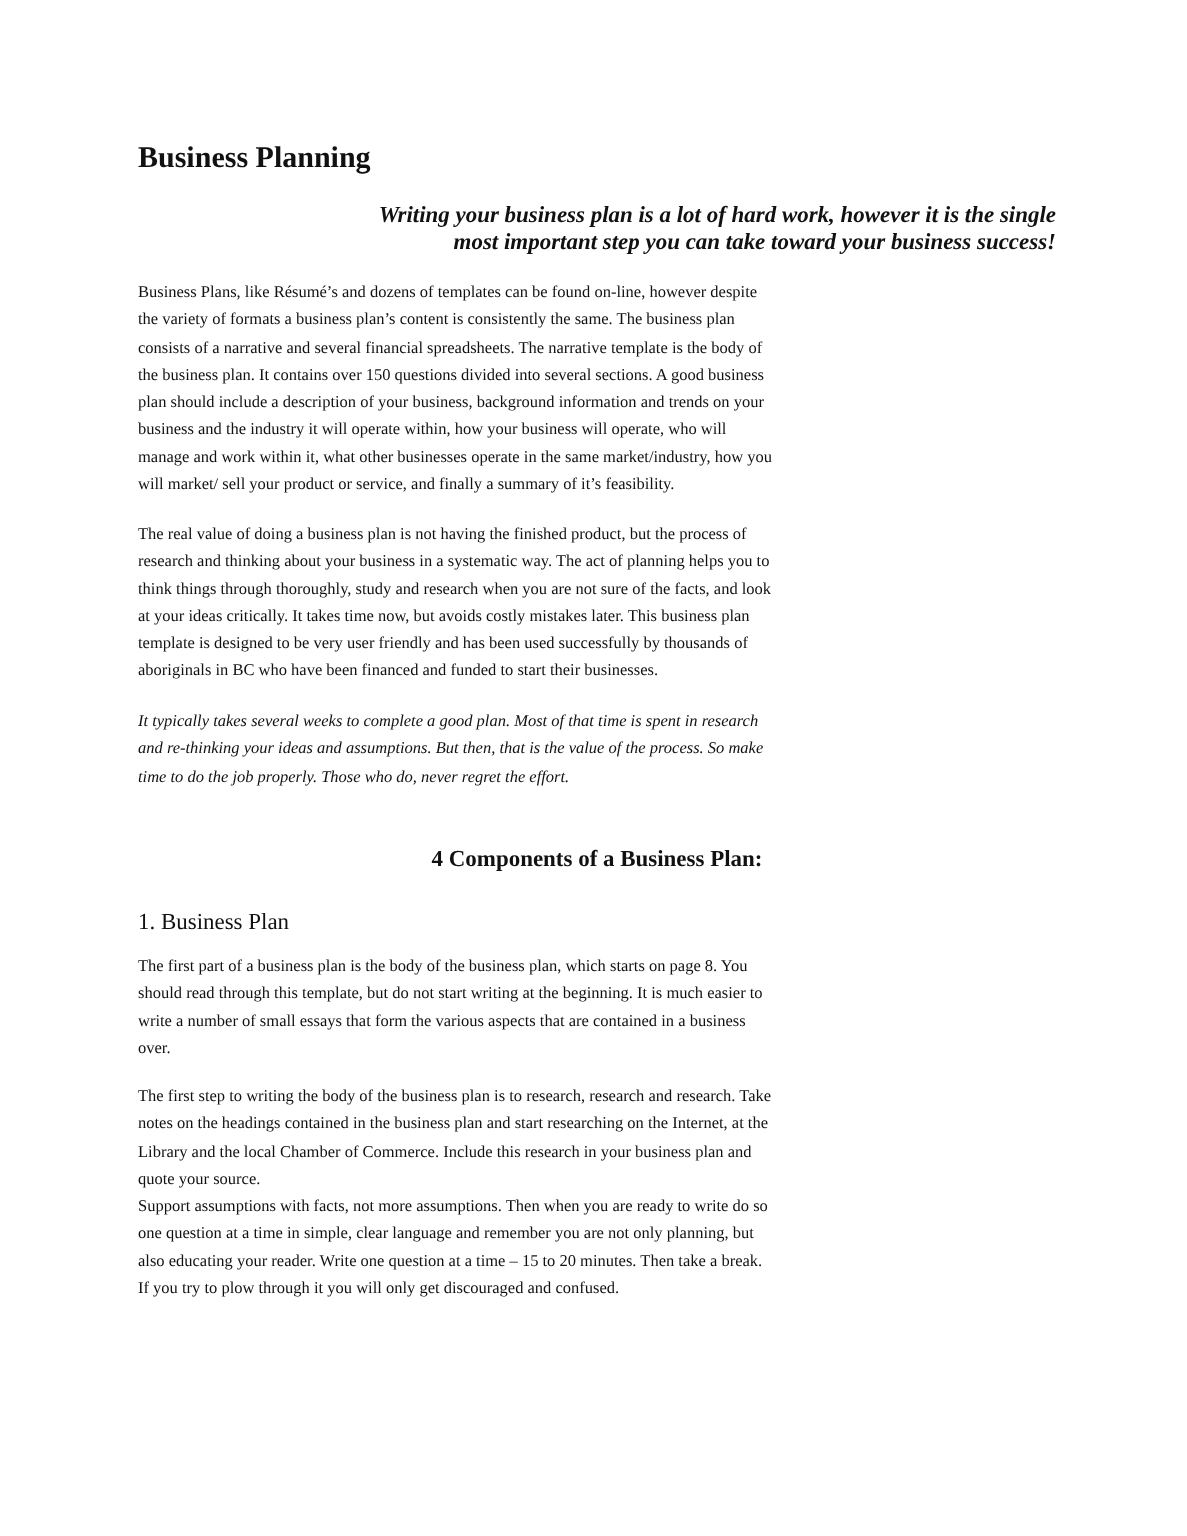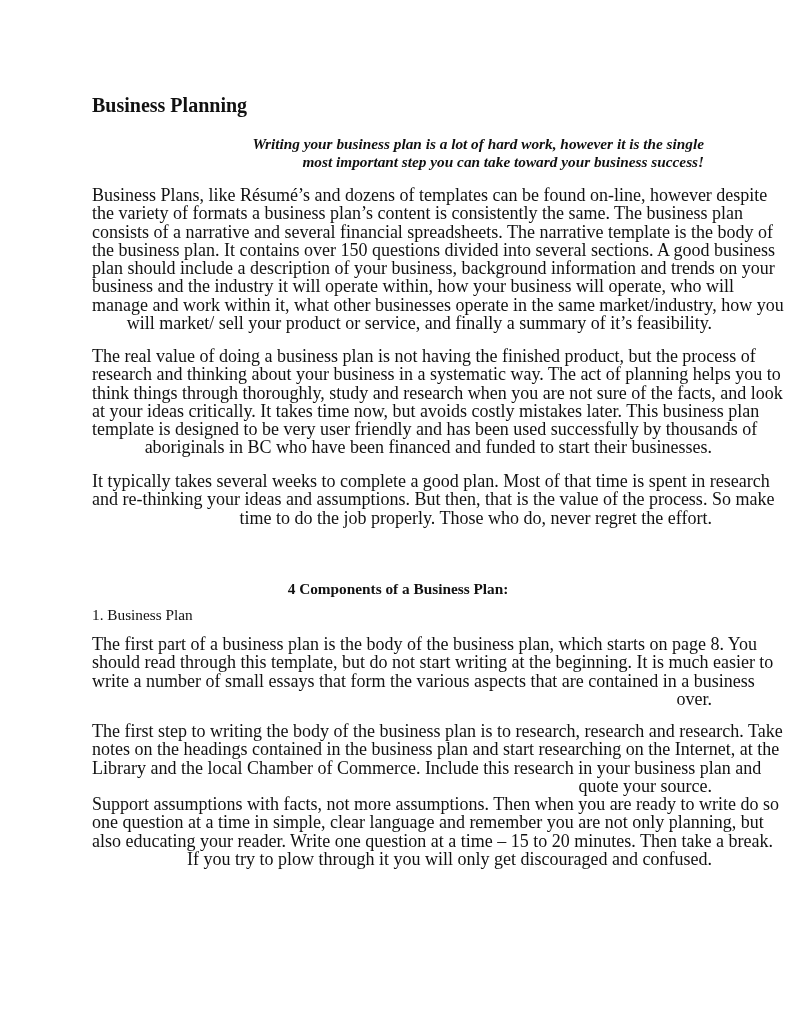--- a/index.html
+++ b/index.html
@@ -40,25 +40,24 @@
       font-weight: bold;
       font-style: italic;
       font-size: 15.3px;
       line-height: 18px;
       margin: 0;
     }
     .para {
       position: absolute;
       left: 0;
       width: 620px;
-      font-size: 18px;
+      font-size: 11px;
       line-height: 18.3px;
       margin: 0;
       white-space: normal;
-      text-align: right;
     }
     .para .ln {
       display: block;
       white-space: nowrap;
     }
     .heading-center {
       position: absolute;
       left: 0;
       width: 612px;
       text-align: center;
@@ -101,27 +100,27 @@
 
   <p class="para" style="top:347px;">
     <span class="ln">The real value of doing a business plan is not having the finished product, but the process of</span>
     <span class="ln">research and thinking about your business in a systematic way.  The act of planning helps you to</span>
     <span class="ln">think things through thoroughly, study and research when you are not sure of the facts, and look</span>
     <span class="ln">at your ideas critically.  It takes time now, but avoids costly mistakes later.  This business plan</span>
     <span class="ln">template is designed to be very user friendly and has been used successfully by thousands of</span>
     <span class="ln">aboriginals in BC who have been financed and funded to start their businesses.</span>
   </p>
 
-  <p class="para" style="top:472px;">
+  <p class="para" style="top:472px;font-style:italic;">
     <span class="ln">It typically takes several weeks to complete a good plan.  Most of that time is spent in research</span>
     <span class="ln">and re-thinking your ideas and assumptions.  But then, that is the value of the process.  So make</span>
     <span class="ln">time to do the job properly.  Those who do, never regret the effort.</span>
   </p>
 
-  <h2 class="heading-center" style="top:580px;">4 Components of a Business Plan:</h2>
+  <h2 class="heading-center" style="top:564px;">4 Components of a Business Plan:</h2>
 
   <h3 class="heading-left" style="top:606px;">1. Business Plan</h3>
 
   <p class="para" style="top:635px;">
     <span class="ln">The first part of a business plan is the body of the business plan, which starts on page 8.  You</span>
     <span class="ln">should read through this template, but do not start writing at the beginning.  It is much easier to</span>
     <span class="ln">write a number of small essays that form the various aspects that are contained in a business</span>
     <span class="ln">over.</span>
   </p>
 

